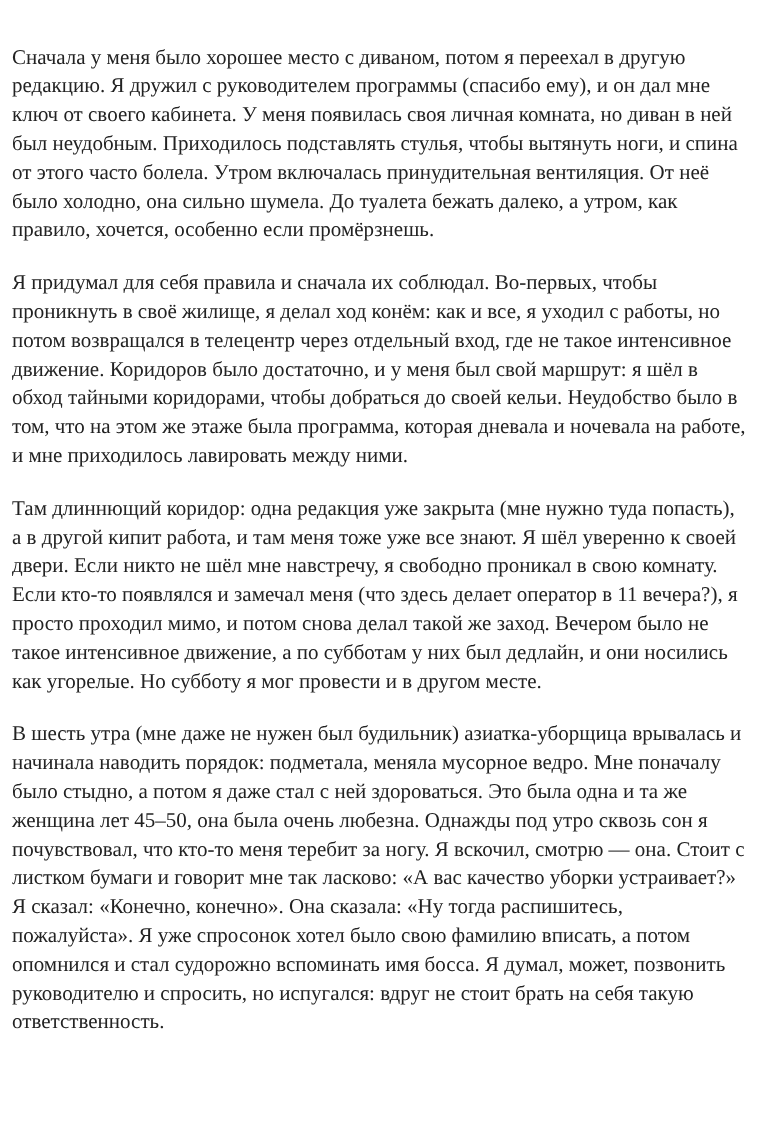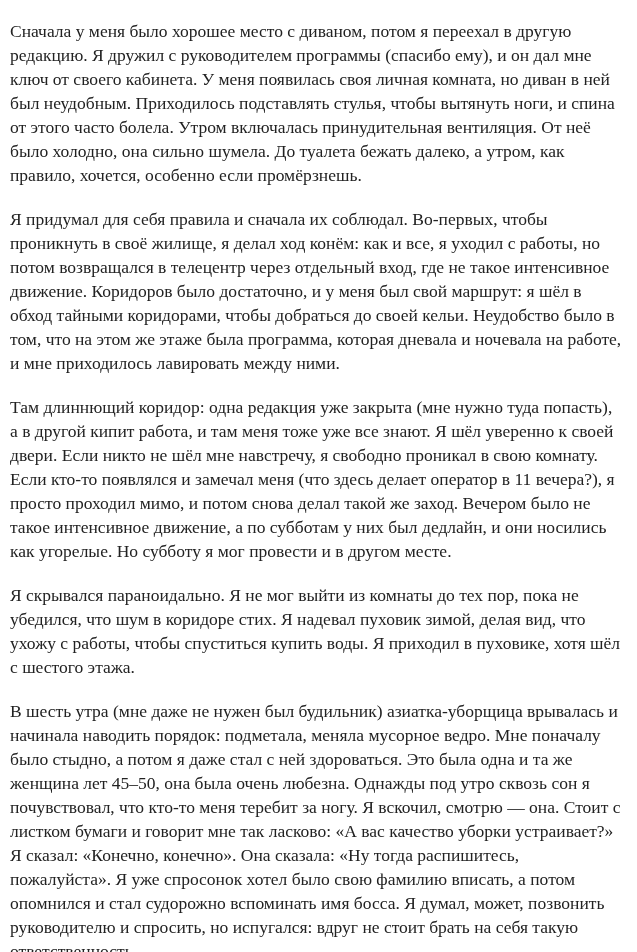--- a/index.html
+++ b/index.html
@@ -16,29 +16,28 @@
     box-sizing: border-box;
     width: 637px;
     padding: 19px 14px 0 10px;
     font-family: "Liberation Serif", "DejaVu Serif", serif;
     font-size: 17.5px;
     line-height: 24px;
     color: #222222;
     text-align: left;
   }
   .article p {
-    margin: 0 0 20px 0;
+    margin: 16px 0 20px 0;
     padding: 0;
   }
   .article p:last-child {
     margin-bottom: 0;
   }
 </style>
 </head>
 <body>
 
 <main class="article">
   <p>Сначала у меня было хорошее место с диваном, потом я переехал в другую редакцию. Я дружил с руководителем программы (спасибо ему), и он дал мне ключ от своего кабинета. У меня появилась своя личная комната, но диван в ней был неудобным. Приходилось подставлять стулья, чтобы вытянуть ноги, и спина от этого часто болела. Утром включалась принудительная вентиляция. От неё было холодно, она сильно шумела. До туалета бежать далеко, а утром, как правило, хочется, особенно если промёрзнешь.</p>
   <p>Я придумал для себя правила и сначала их соблюдал. Во-первых, чтобы проникнуть в своё жилище, я делал ход конём: как и все, я уходил с работы, но потом возвращался в телецентр через отдельный вход, где не такое интенсивное движение. Коридоров было достаточно, и у меня был свой маршрут: я шёл в обход тайными коридорами, чтобы добраться до своей кельи. Неудобство было в том, что на этом же этаже была программа, которая дневала и ночевала на работе, и мне приходилось лавировать между ними.</p>
   <p>Там длиннющий коридор: одна редакция уже закрыта (мне нужно туда попасть), а в другой кипит работа, и там меня тоже уже все знают. Я шёл уверенно к своей двери. Если никто не шёл мне навстречу, я свободно проникал в свою комнату. Если кто-то появлялся и замечал меня (что здесь делает оператор в 11 вечера?), я просто проходил мимо, и потом снова делал такой же заход. Вечером было не такое интенсивное движение, а по субботам у них был дедлайн, и они носились как угорелые. Но субботу я мог провести и в другом месте.</p>
-  <p>Я скрывался параноидально. Я не мог выйти из комнаты до тех пор, пока не убедился, что шум в коридоре стих. Я надевал пуховик зимой, делая вид, что ухожу с работы, чтобы спуститься купить воды. Я приходил в пуховике, хотя шёл с шестого этажа.</p>
   <p>В шесть утра (мне даже не нужен был будильник) азиатка-уборщица врывалась и начинала наводить порядок: подметала, меняла мусорное ведро. Мне поначалу было стыдно, а потом я даже стал с ней здороваться. Это была одна и та же женщина лет 45–50, она была очень любезна. Однажды под утро сквозь сон я почувствовал, что кто-то меня теребит за ногу. Я вскочил, смотрю — она. Стоит с листком бумаги и говорит мне так ласково: «А вас качество уборки устраивает?» Я сказал: «Конечно, конечно». Она сказала: «Ну тогда распишитесь, пожалуйста». Я уже спросонок хотел было свою фамилию вписать, а потом опомнился и стал судорожно вспоминать имя босса. Я думал, может, позвонить руководителю и спросить, но испугался: вдруг не стоит брать на себя такую ответственность.</p>
 </main>
 
 </body></html>

